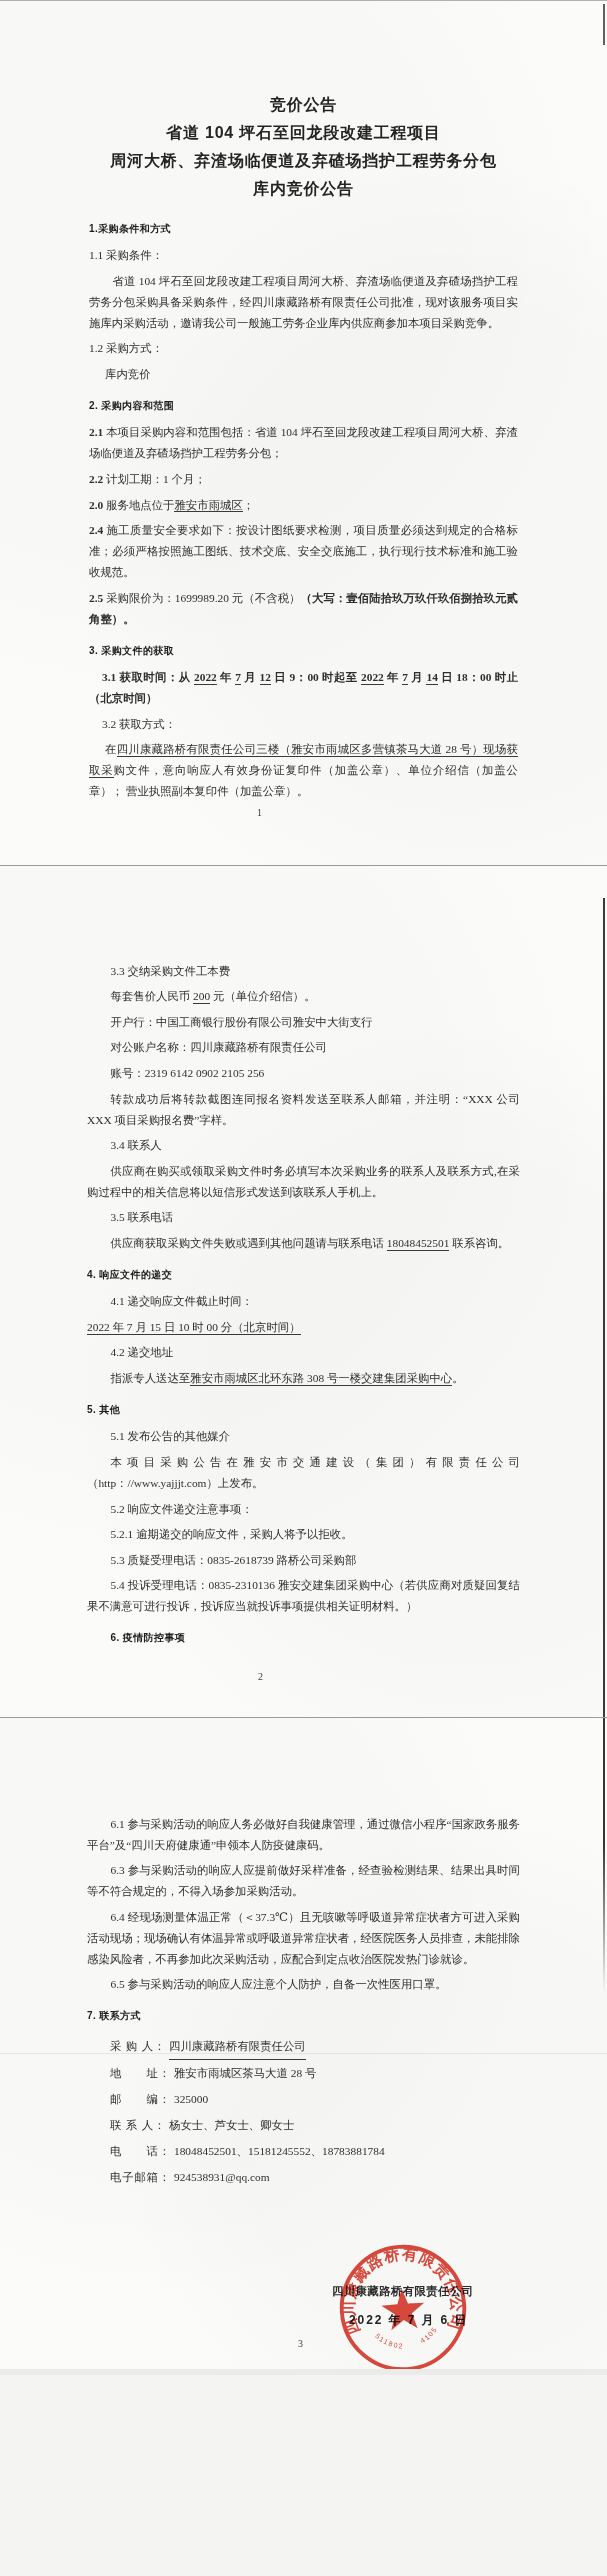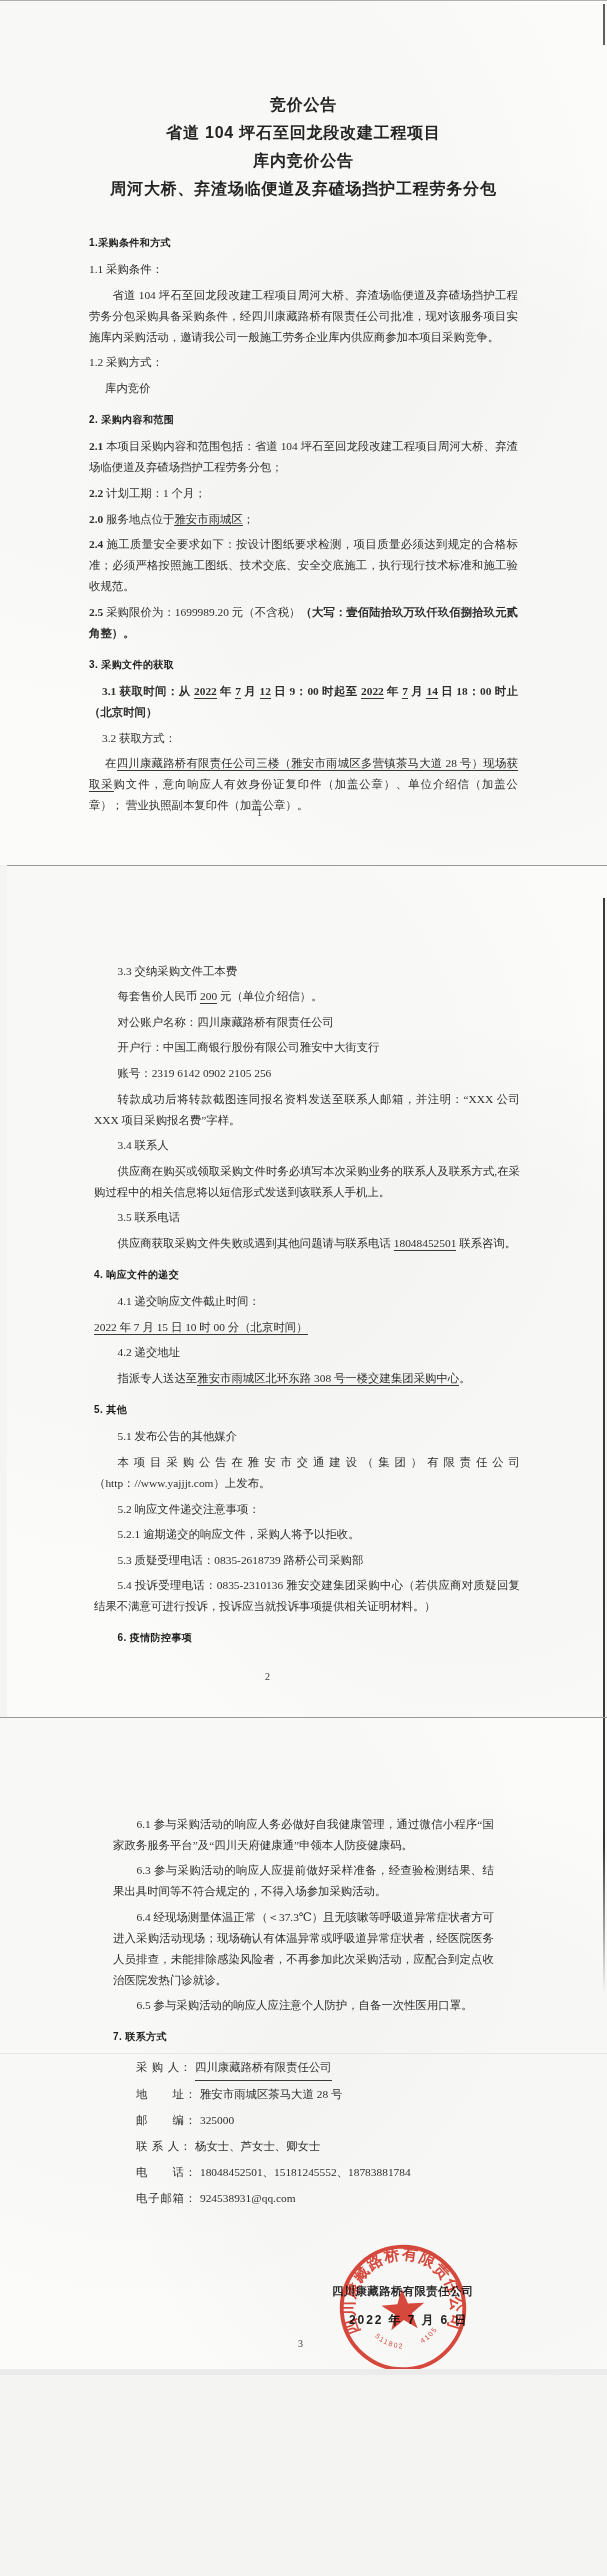--- a/index.html
+++ b/index.html
@@ -3,24 +3,24 @@
 <meta charset="utf-8">
 <style>
   html,body{margin:0;padding:0;background:#e9e9e9;}
   *{box-sizing:border-box;}
   .canvas{width:607px;height:2576px;position:relative;margin:0 auto;
     font-family:"Liberation Serif","DejaVu Serif",serif;color:#333;background:#f4f4f3;}
   .page{position:relative;background:#fbfbfa;overflow:hidden;
     background-image:radial-gradient(circle at 22% 28%, rgba(0,0,0,0.012) 0 40%, transparent 62%),
                      radial-gradient(circle at 76% 64%, rgba(0,0,0,0.016) 0 34%, transparent 56%);}
   .page-1{height:865px;padding:90px 89px 0;border-top:1.5px solid #b0b0b0;}
-  .page-2{height:852px;padding:90px 87px 0;border-top:0.8px solid #9a9a9a;margin-left:7px;}
-  .page-3{height:658px;padding:91px 113px 0;border-top:0.8px solid #9a9a9a;}
+  .page-2{height:852px;padding:90px 87px 0;border-top:0.8px solid #9a9a9a;}
+  .page-3{height:658px;padding:91px 87px 0;border-top:0.8px solid #9a9a9a;}
 
-  .titles{margin-bottom:28px;}
+  .titles{margin-bottom:14px;}
   .title-line{font-family:"Liberation Sans","DejaVu Sans",sans-serif;font-weight:700;
     font-size:16px;line-height:28px;text-align:center;color:#242424;letter-spacing:0.8px;}
 
   .sec{font-family:"Liberation Sans","DejaVu Sans",sans-serif;font-weight:700;
     font-size:10px;color:#1d1d1d;margin:9px 0 5.3px;line-height:23px;letter-spacing:0.4px;}
   .item,.para{font-size:11.4px;line-height:21px;margin:4.6px 0;color:#2e2e2e;text-align:justify;}
   .ind1{text-indent:13px;}
   .ind15{text-indent:16px;}
   .ind2{text-indent:23.5px;}
   .bold{font-weight:700;}
@@ -61,22 +61,22 @@
 </style>
 </head>
 <body>
 
 <div class="canvas">
 
   <div class="page page-1">
     <div class="titles">
       <div class="title-line">竞价公告</div>
       <div class="title-line">省道 104 坪石至回龙段改建工程项目</div>
+      <div class="title-line">周河大桥、弃渣场临便道及弃碴场挡护工程劳务分包</div>
       <div class="title-line">库内竞价公告</div>
-      <div class="title-line">周河大桥、弃渣场临便道及弃碴场挡护工程劳务分包</div>
     </div>
 
     <h2 class="sec">1.采购条件和方式</h2>
     <p class="item">1.1 采购条件：</p>
     <p class="para ind2">省道 104 坪石至回龙段改建工程项目周河大桥、弃渣场临便道及弃碴场挡护工程劳务分包采购具备采购条件，经四川康藏路桥有限责任公司批准，现对该服务项目实施库内采购活动，邀请我公司一般施工劳务企业库内供应商参加本项目采购竞争。</p>
     <p class="item">1.2 采购方式：</p>
     <p class="item ind15">库内竞价</p>
 
     <h2 class="sec">2. 采购内容和范围</h2>
     <p class="item"><span class="num">2.1</span><span> 本项目采购内容和范围包括：省道 104 坪石至回龙段改建工程项目周河大桥、弃渣场临便道及弃碴场挡护工程劳务分包；</span></p>
@@ -90,22 +90,22 @@
     <p class="item ind1">3.2 获取方式：</p>
     <p class="para ind15"><span>在</span><span class="u">四川康藏路桥有限责任公司三楼（雅安市雨城区多营镇茶马大道 28 号）现场获取采</span><span>购文件，意向响应人有效身份证复印件（加盖公章）、单位介绍信（加盖公章）； 营业执照副本复印件（加盖公章）。</span></p>
 
     <span class="pageno pageno-1">1</span>
     <div class="edge-line edge-line-p1"></div>
   </div>
 
   <div class="page page-2">
     <p class="item ind2">3.3 交纳采购文件工本费</p>
     <p class="item ind2"><span>每套售价人民币 </span><span class="u">200</span><span> 元（单位介绍信）。</span></p>
+    <p class="item ind2">开户行：中国工商银行股份有限公司雅安中大街支行</p>
     <p class="item ind2">对公账户名称：四川康藏路桥有限责任公司</p>
-    <p class="item ind2">开户行：中国工商银行股份有限公司雅安中大街支行</p>
     <p class="item ind2">账号：2319 6142 0902 2105 256</p>
     <p class="para ind2">转款成功后将转款截图连同报名资料发送至联系人邮箱，并注明：“XXX 公司 XXX 项目采购报名费”字样。</p>
 
     <p class="item ind2">3.4 联系人</p>
     <p class="para ind2">供应商在购买或领取采购文件时务必填写本次采购业务的联系人及联系方式,在采购过程中的相关信息将以短信形式发送到该联系人手机上。</p>
     <p class="item ind2">3.5 联系电话</p>
     <p class="para ind2"><span>供应商获取采购文件失败或遇到其他问题请与联系电话 </span><span class="u">18048452501</span><span> 联系咨询。</span></p>
 
     <h2 class="sec">4. 响应文件的递交</h2>
     <p class="item ind2">4.1 递交响应文件截止时间：</p>

